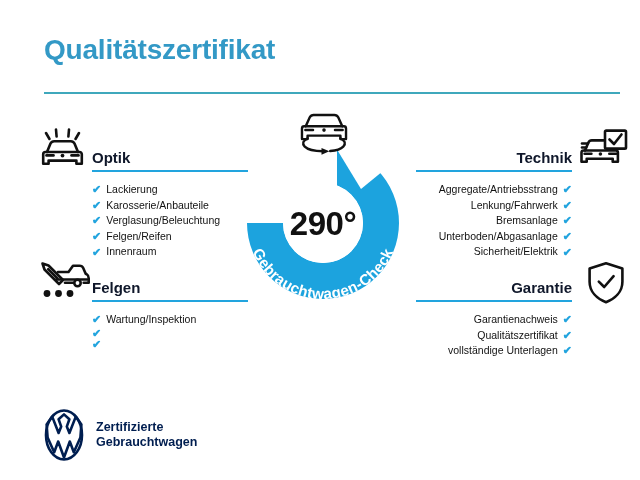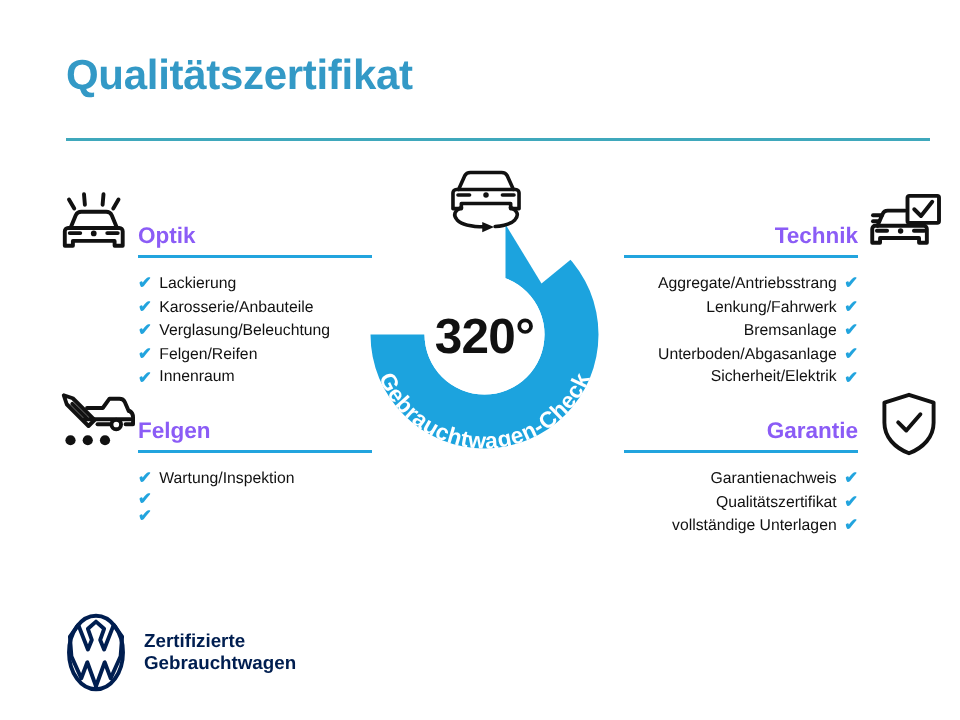--- a/index.html
+++ b/index.html
@@ -24,21 +24,21 @@
     background:#3FA8BC;
   }
 
   
   .block{position:absolute;}
   .block .sec-head{
     position:relative;height:30px;
   }
   .sec-title{
     position:absolute;bottom:4px;
-    font-size:15px;font-weight:bold;color:#8b5cf6;
+    font-size:15px;font-weight:bold;color:#0f172a;
     white-space:nowrap;
   }
   .sec-rule{
     position:absolute;height:2px;background:#22A4DE;
   }
   .items{position:absolute;}
   .item{
     font-size:10.5px;color:#111;
     line-height:15.6px;white-space:nowrap;
     display:flex;align-items:center;
@@ -253,21 +253,21 @@
       <path fill="#ffffff" d="M 62 0 L 104 0 L 104 52 L 62 52 Z"></path>
       <path fill="#ffffff" d="M 30 0 L 66 0 L 40 46 L 22 30 Z"></path>
       <path fill="#ffffff" d="M 100 0 L 140 0 L 150 28 L 128 46 Z"></path>
 
       <circle cx="90" cy="80" r="40" fill="#ffffff"></circle>
 
       <text font-family="Liberation Sans, sans-serif" font-size="15.2" font-weight="bold" fill="#ffffff" letter-spacing="0.3">
         <textPath href="#arcpath" startOffset="50%" text-anchor="middle">Gebrauchtwagen-Check</textPath>
       </text>
     </svg>
-    <div class="badge-num">320°</div>
+    <div class="badge-num">290°</div>
 
     <svg class="badge-car" width="62" height="52" viewBox="0 0 62 52">
       <g fill="none" stroke="#111" stroke-width="2.5" stroke-linecap="round" stroke-linejoin="round">
         <path d="M12 18 L16.2 8.6 Q17.4 6.2 20.2 6.2 L41.8 6.2 Q44.6 6.2 45.8 8.6 L50 18"></path>
         <path d="M10.4 18 h41.2 a2.3 2.3 0 0 1 2.3 2.3 v11 h-5.8 v-3.6 h-34.2 v3.6 h-5.8 v-11 a2.3 2.3 0 0 1 2.3 -2.3 z"></path>
         <line x1="11.6" y1="21.8" x2="19.6" y2="21.8"></line>
         <line x1="42.4" y1="21.8" x2="50.4" y2="21.8"></line>
         <path d="M14 30.5 q-7.5 3.6 -3 8.6 q4.5 4.6 19 4.8"></path>
         <path d="M48 30.5 q7.5 3.6 3 8.6 q-3.6 3.7 -13.6 4.6"></path>
       </g>

